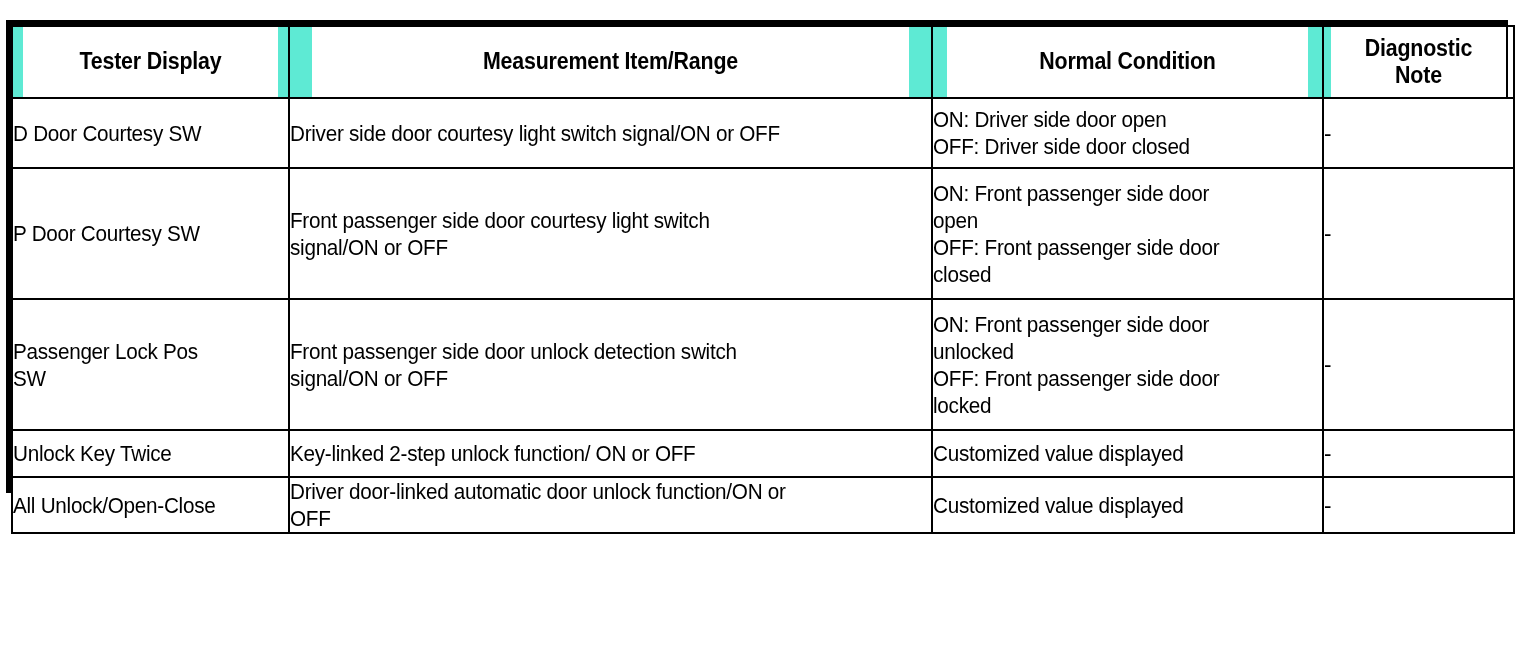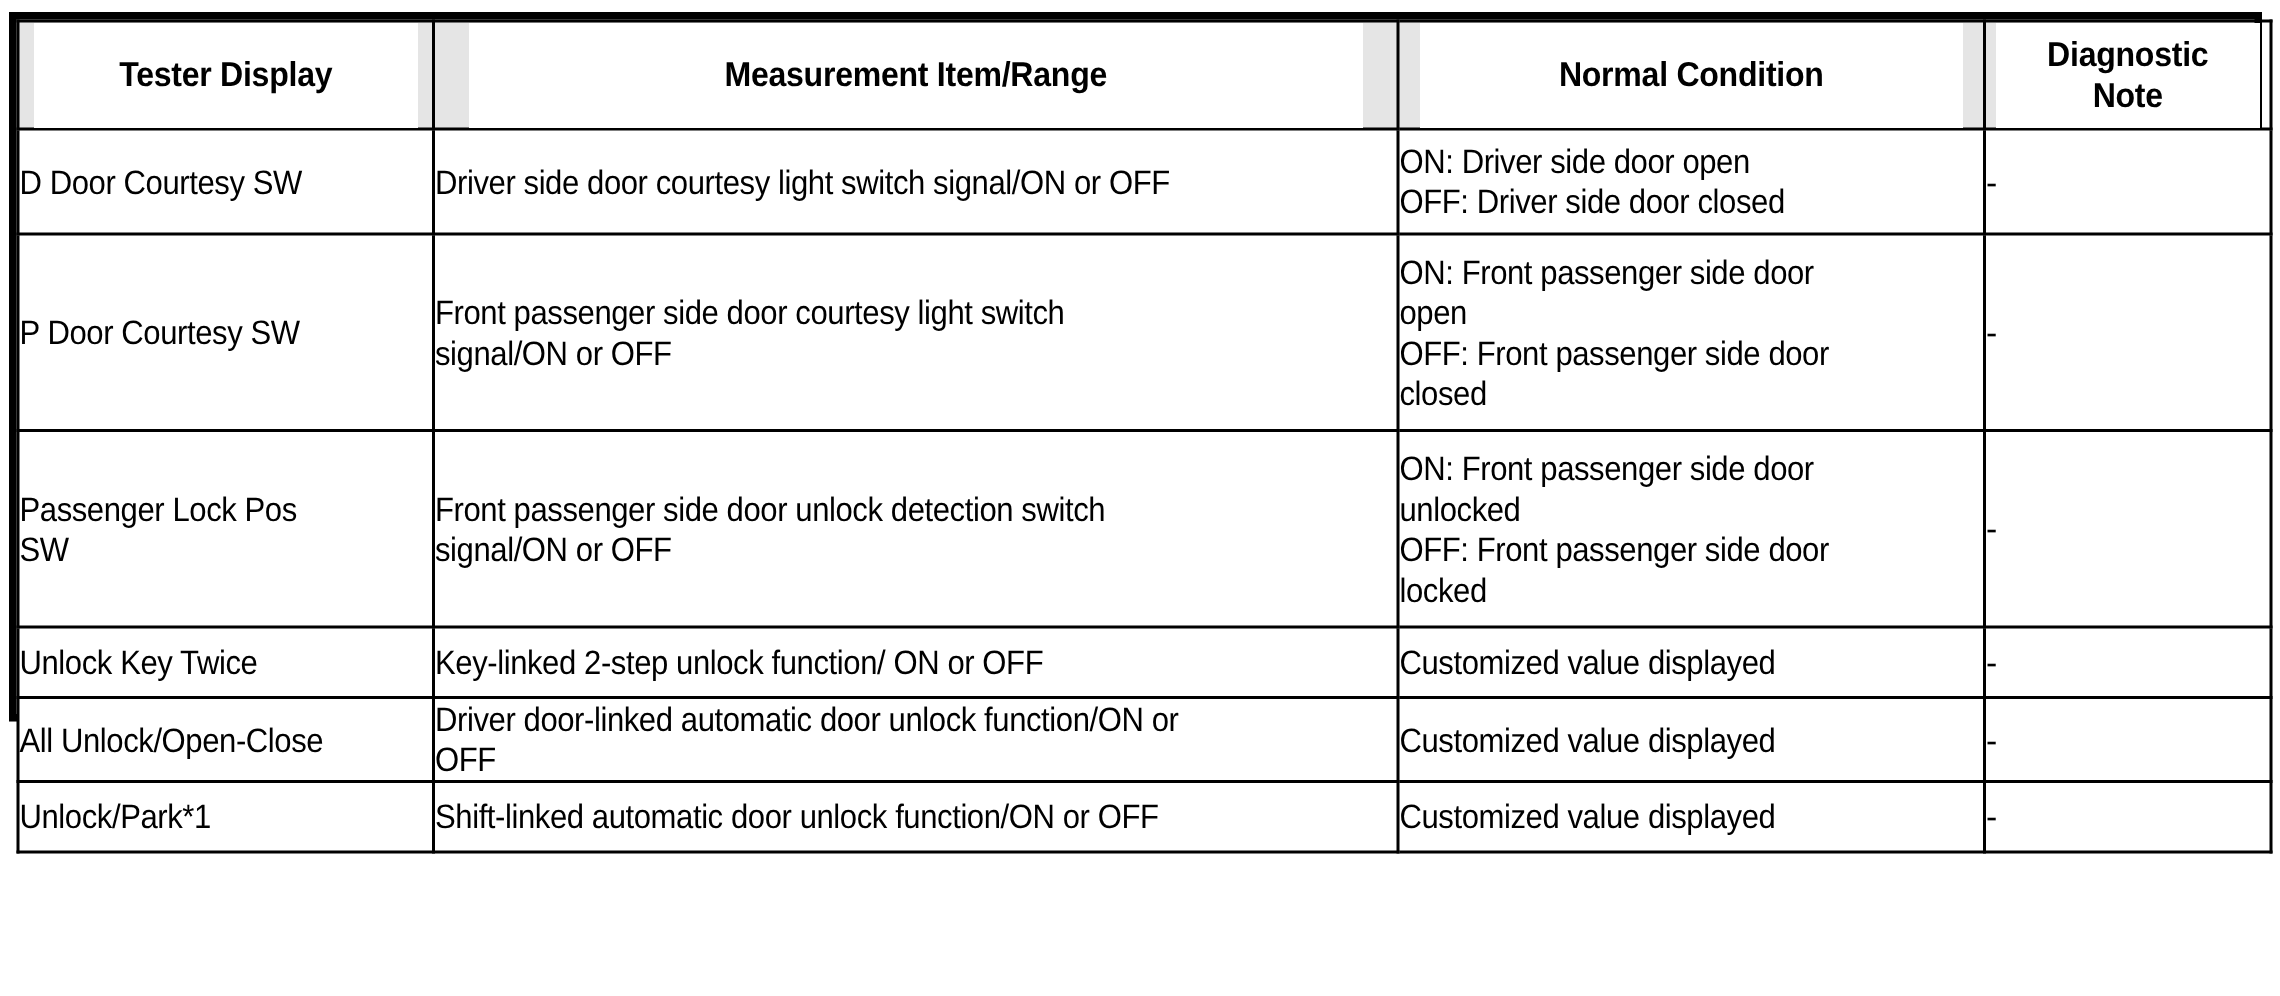--- a/index.html
+++ b/index.html
@@ -11,26 +11,26 @@
     width: 1520px;
     height: 664px;
     font-family: "Liberation Sans", "DejaVu Sans", sans-serif;
     color: #000000;
     overflow: hidden;
   }
 
   .table-wrap {
     position: absolute;
     left: 6px;
-    top: 8px;
+    top: 20px;
     width: 1502px;
     height: 473px;
     box-sizing: border-box;
     border: 5px solid #000000;
-    background: #e5e5e5;
+    background: #5eead4;
   }
 
   table.diag-table {
     width: 100%;
     height: 100%;
     border-collapse: collapse;
     table-layout: fixed;
   }
 
   table.diag-table td,
@@ -197,29 +197,15 @@
             <span class="cell-txt">Driver door-linked automatic door unlock function/ON or
 OFF</span>
           </td>
         <td>
             <span class="cell-txt">Customized value displayed</span>
           </td>
         <td class="note-cell">
             <span class="cell-txt">-</span>
           </td>
       </tr>
-      <tr class="r-6">
-        <td>
-            <span class="cell-txt">Unlock/Park*1</span>
-          </td>
-        <td>
-            <span class="cell-txt">Shift-linked automatic door unlock function/ON or OFF</span>
-          </td>
-        <td>
-            <span class="cell-txt">Customized value displayed</span>
-          </td>
-        <td class="note-cell">
-            <span class="cell-txt">-</span>
-          </td>
-      </tr>
     </tbody>
   </table>
 </div>
 
 </body></html>

